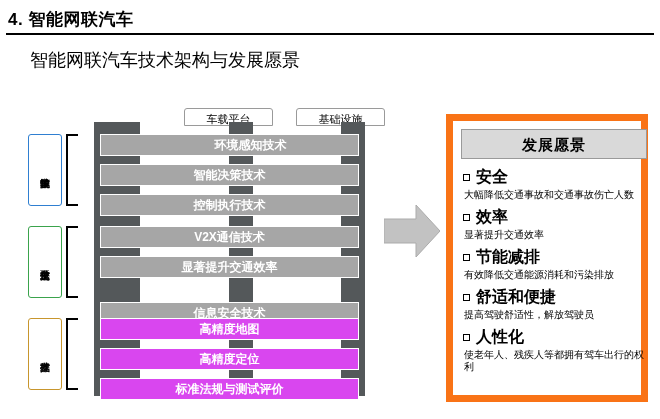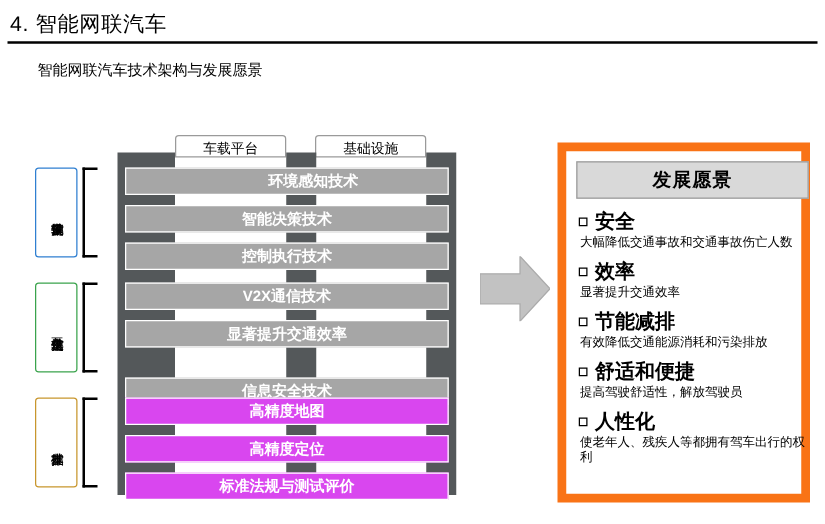--- a/index.html
+++ b/index.html
@@ -13,36 +13,36 @@
     position: relative;
     overflow: hidden;
   }
 
   
   #page-title {
     position: absolute;
     left: 8px;
     top: 8px;
     font-size: 17px;
-    font-weight: normal;
+    font-weight: bold;
     letter-spacing: 0.5px;
   }
   #title-rule {
     position: absolute;
     left: 6px;
     top: 33px;
     width: 648px;
     height: 2px;
     background: #000000;
   }
   #subtitle {
     position: absolute;
     left: 30px;
     top: 48px;
-    font-size: 12px;
+    font-size: 18px;
     font-weight: normal;
   }
 
   
   #arch {
     position: absolute;
     left: 14px;
     top: 108px;
     width: 360px;
     height: 292px;
@@ -51,20 +51,21 @@
   .top-tab {
     position: absolute;
     top: 0;
     height: 18px;
     line-height: 21px;
     text-align: center;
     font-size: 11px;
     background: #ffffff;
     border: 1px solid #9a9a9a;
     border-radius: 3px 3px 0 0;
+    margin-left: 44px;
   }
   #tab-vehicle { left: 126px; width: 89px; }
   #tab-infra { left: 238px; width: 89px; }
 
   
   .col-bg {
     position: absolute;
     top: 14px;
     height: 274px;
     background: #54585a;

